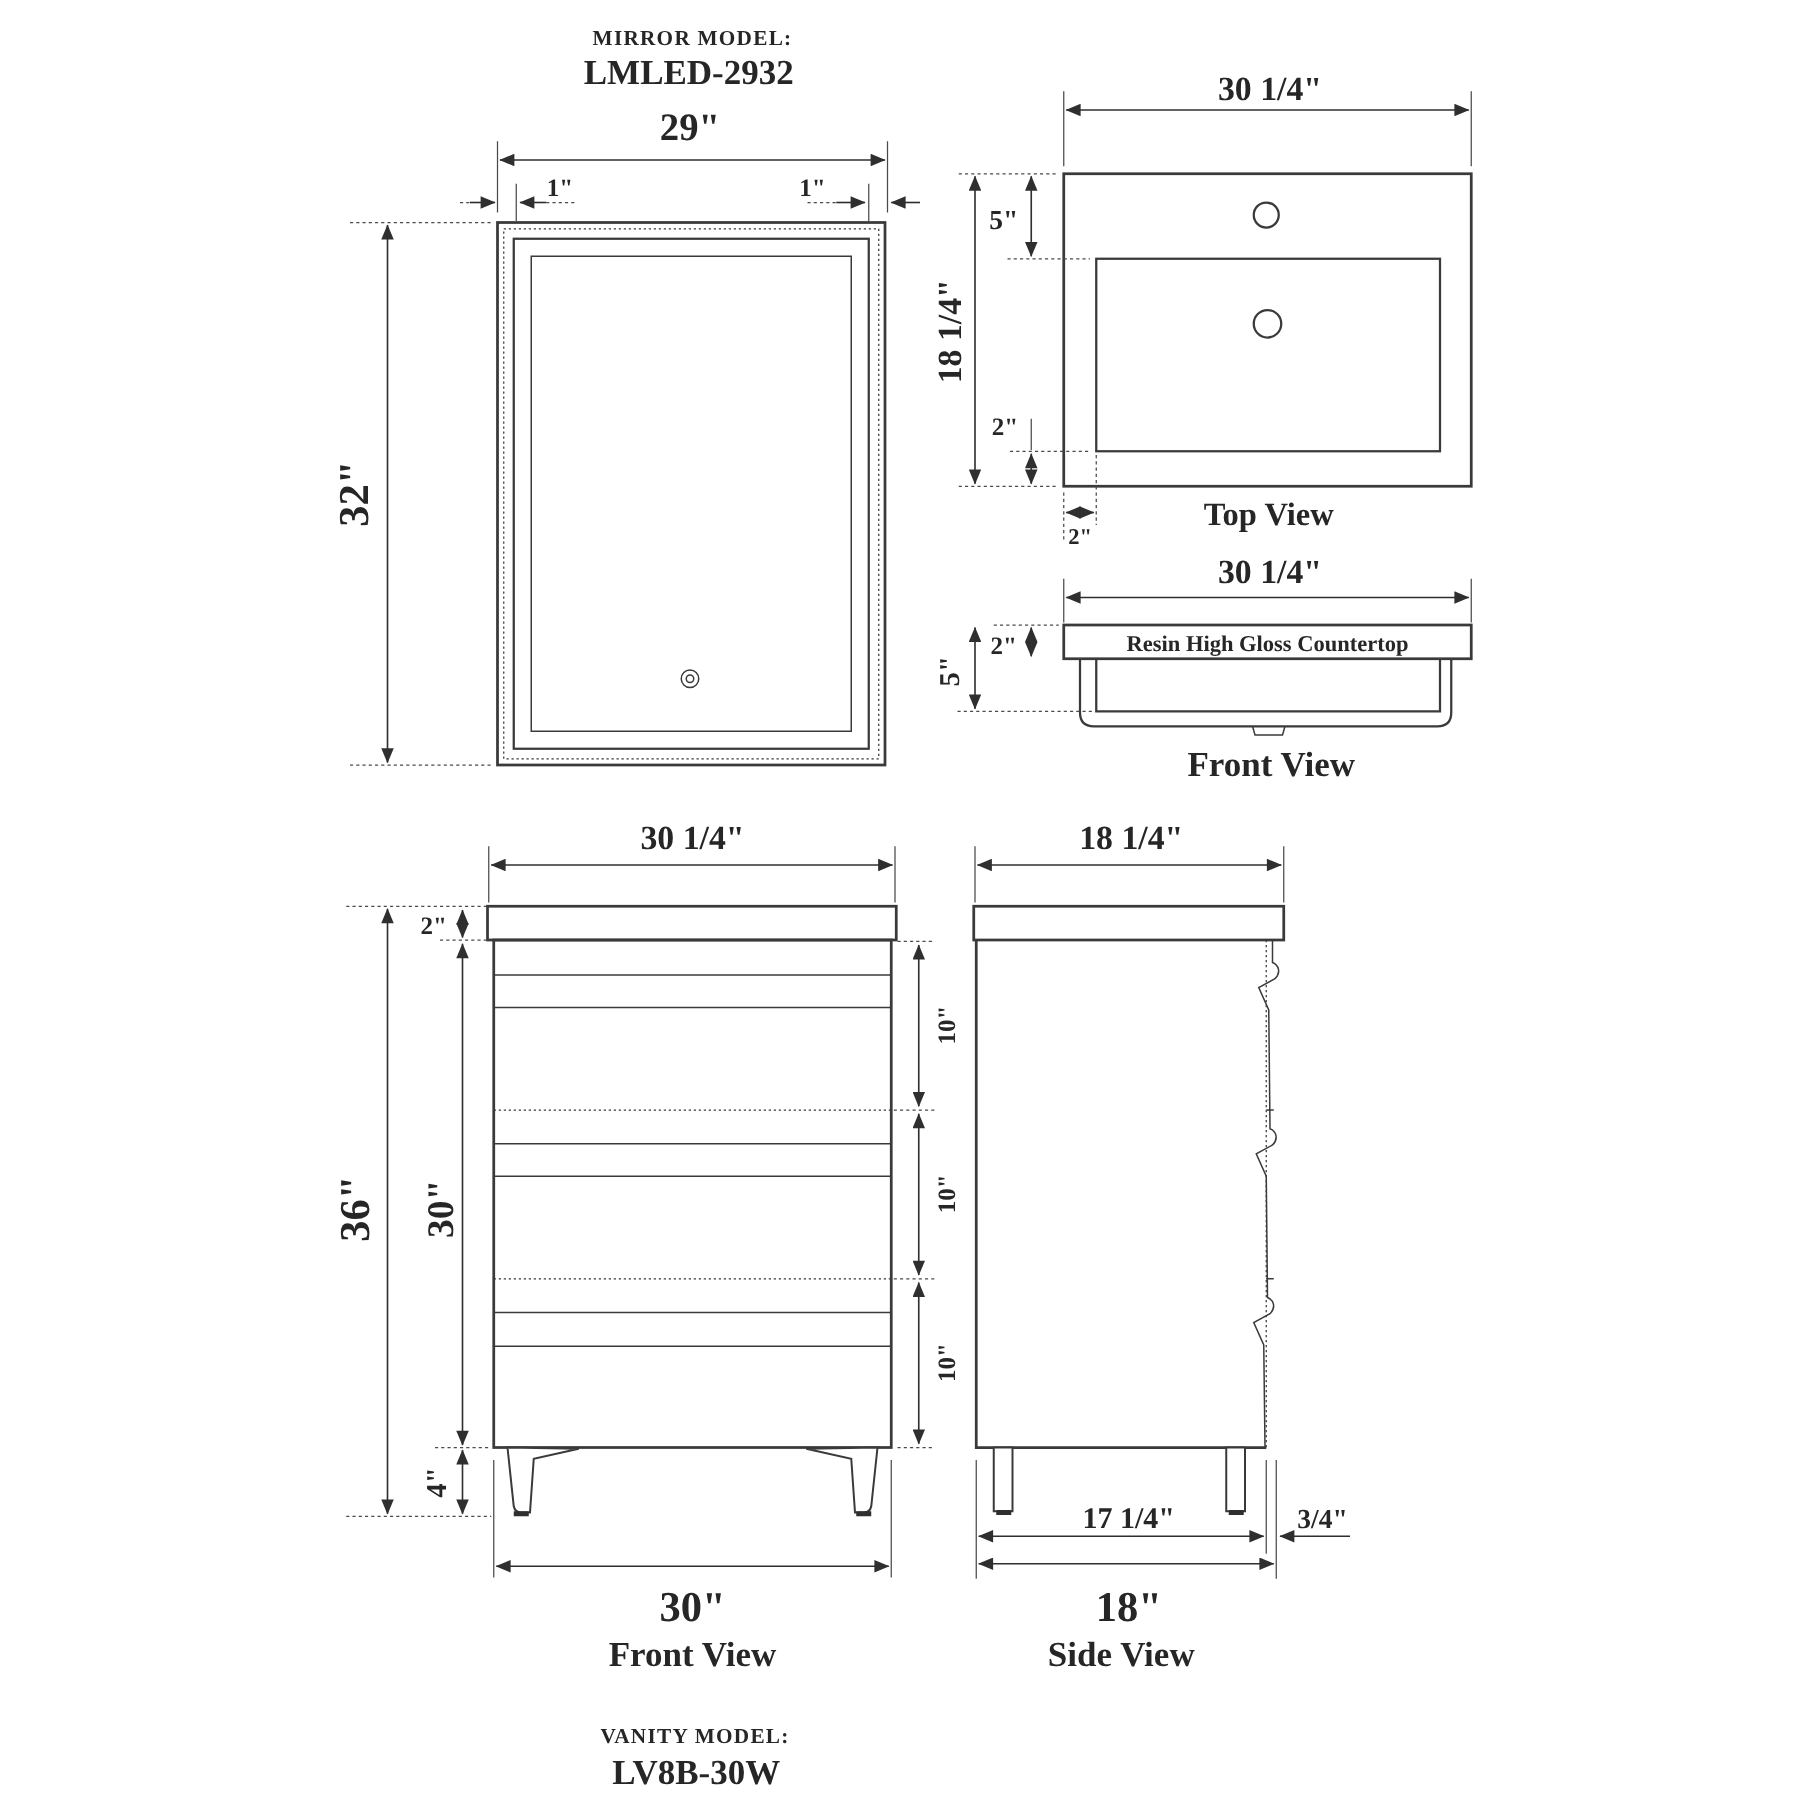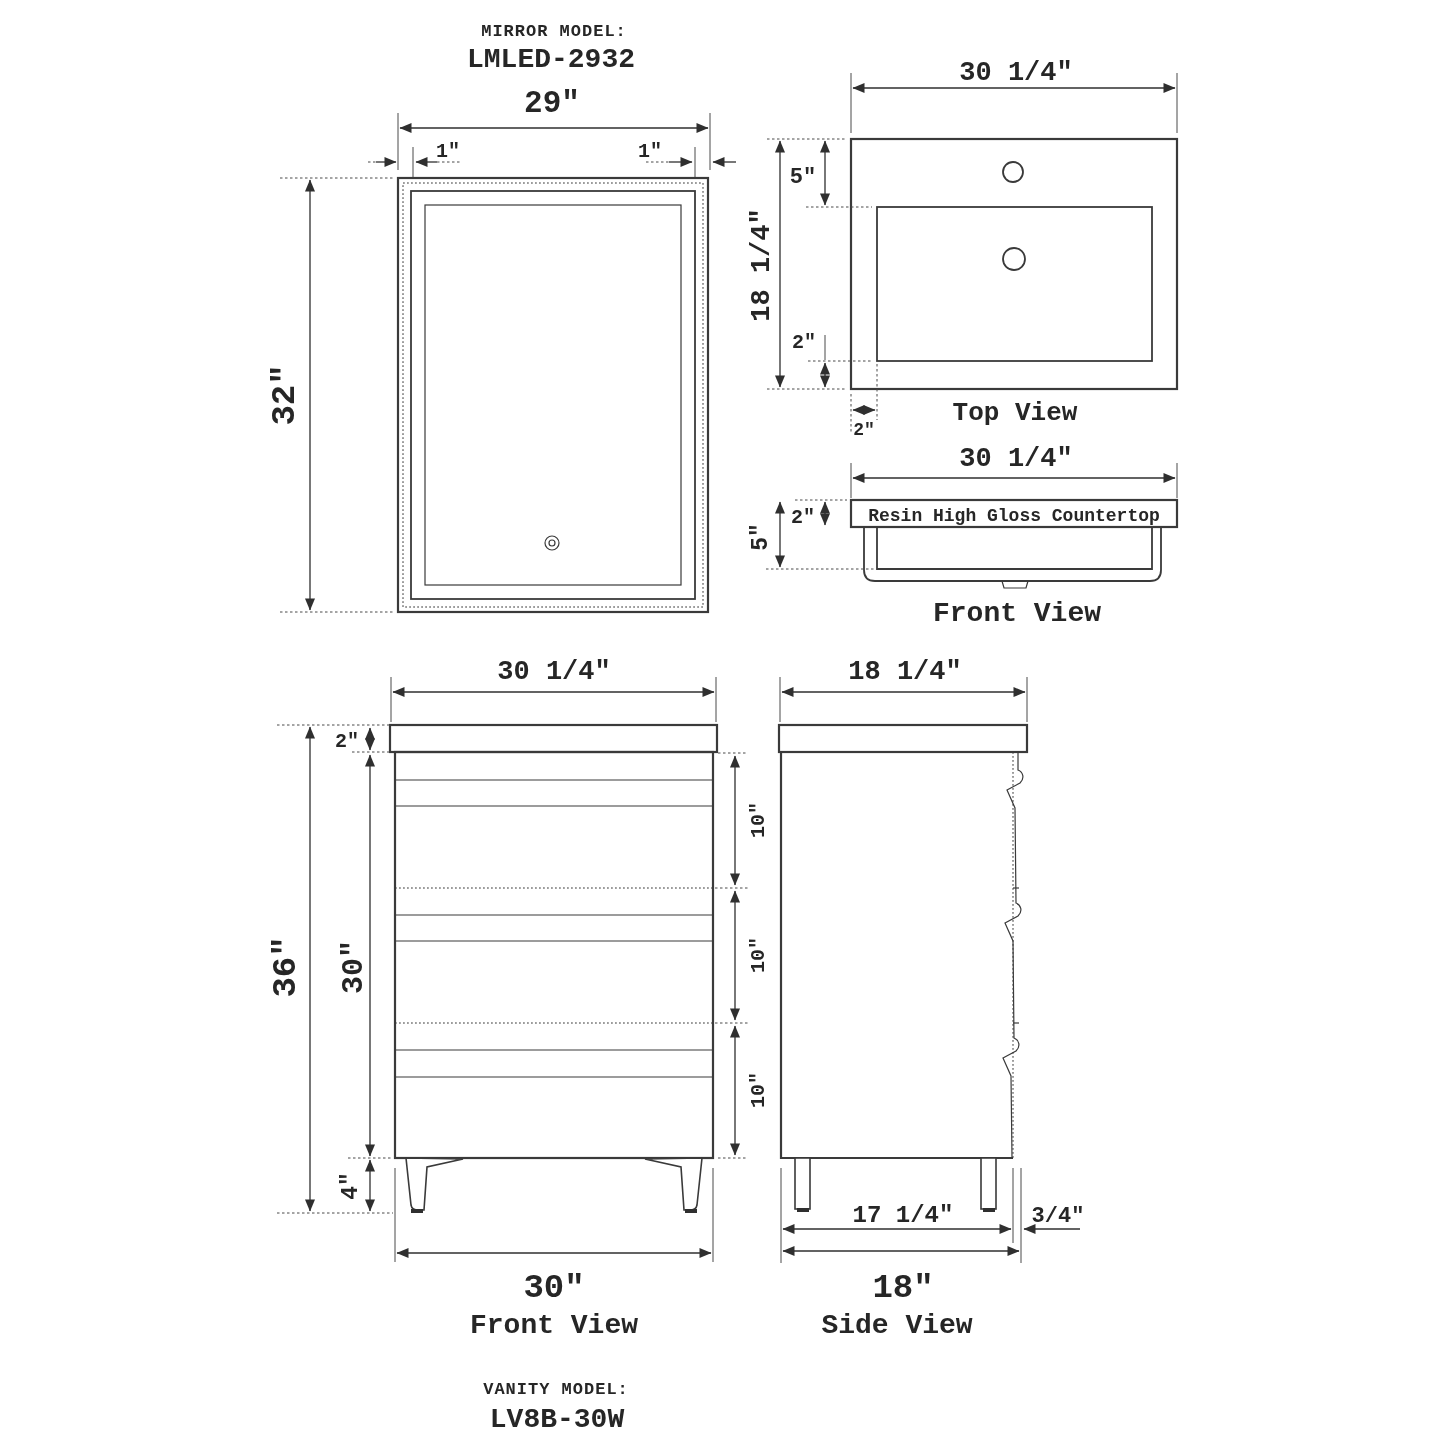--- a/index.html
+++ b/index.html
@@ -1,17 +1,17 @@
 <!DOCTYPE html>
 <html><head>
 <meta charset="utf-8">
 <style>
   html,body{margin:0;padding:0;background:#ffffff;}
   #stage{position:relative;width:1445px;height:1445px;background:#ffffff;overflow:hidden;
-         font-family:Liberation Mono, monospace;}
+         font-family:Liberation Serif, serif;}
   svg{position:absolute;left:0;top:0;}
   
   .o2{stroke:#3a3a3a;stroke-width:2.2;fill:none;}
   .o {stroke:#3a3a3a;stroke-width:1.8;fill:none;}
   .t {stroke:#3a3a3a;stroke-width:1.2;fill:none;}
   .d {stroke:#2f2f2f;stroke-width:1.3;fill:none;}
   .e {stroke:#4a4a4a;stroke-width:1;fill:none;stroke-dasharray:2.5,2.5;}
   .es{stroke:#4a4a4a;stroke-width:1;fill:none;}
   .dot{stroke:#3a3a3a;stroke-width:1;fill:none;stroke-dasharray:1.8,2.2;}
   .leg{stroke:#3a3a3a;stroke-width:1.6;fill:#ffffff;}

